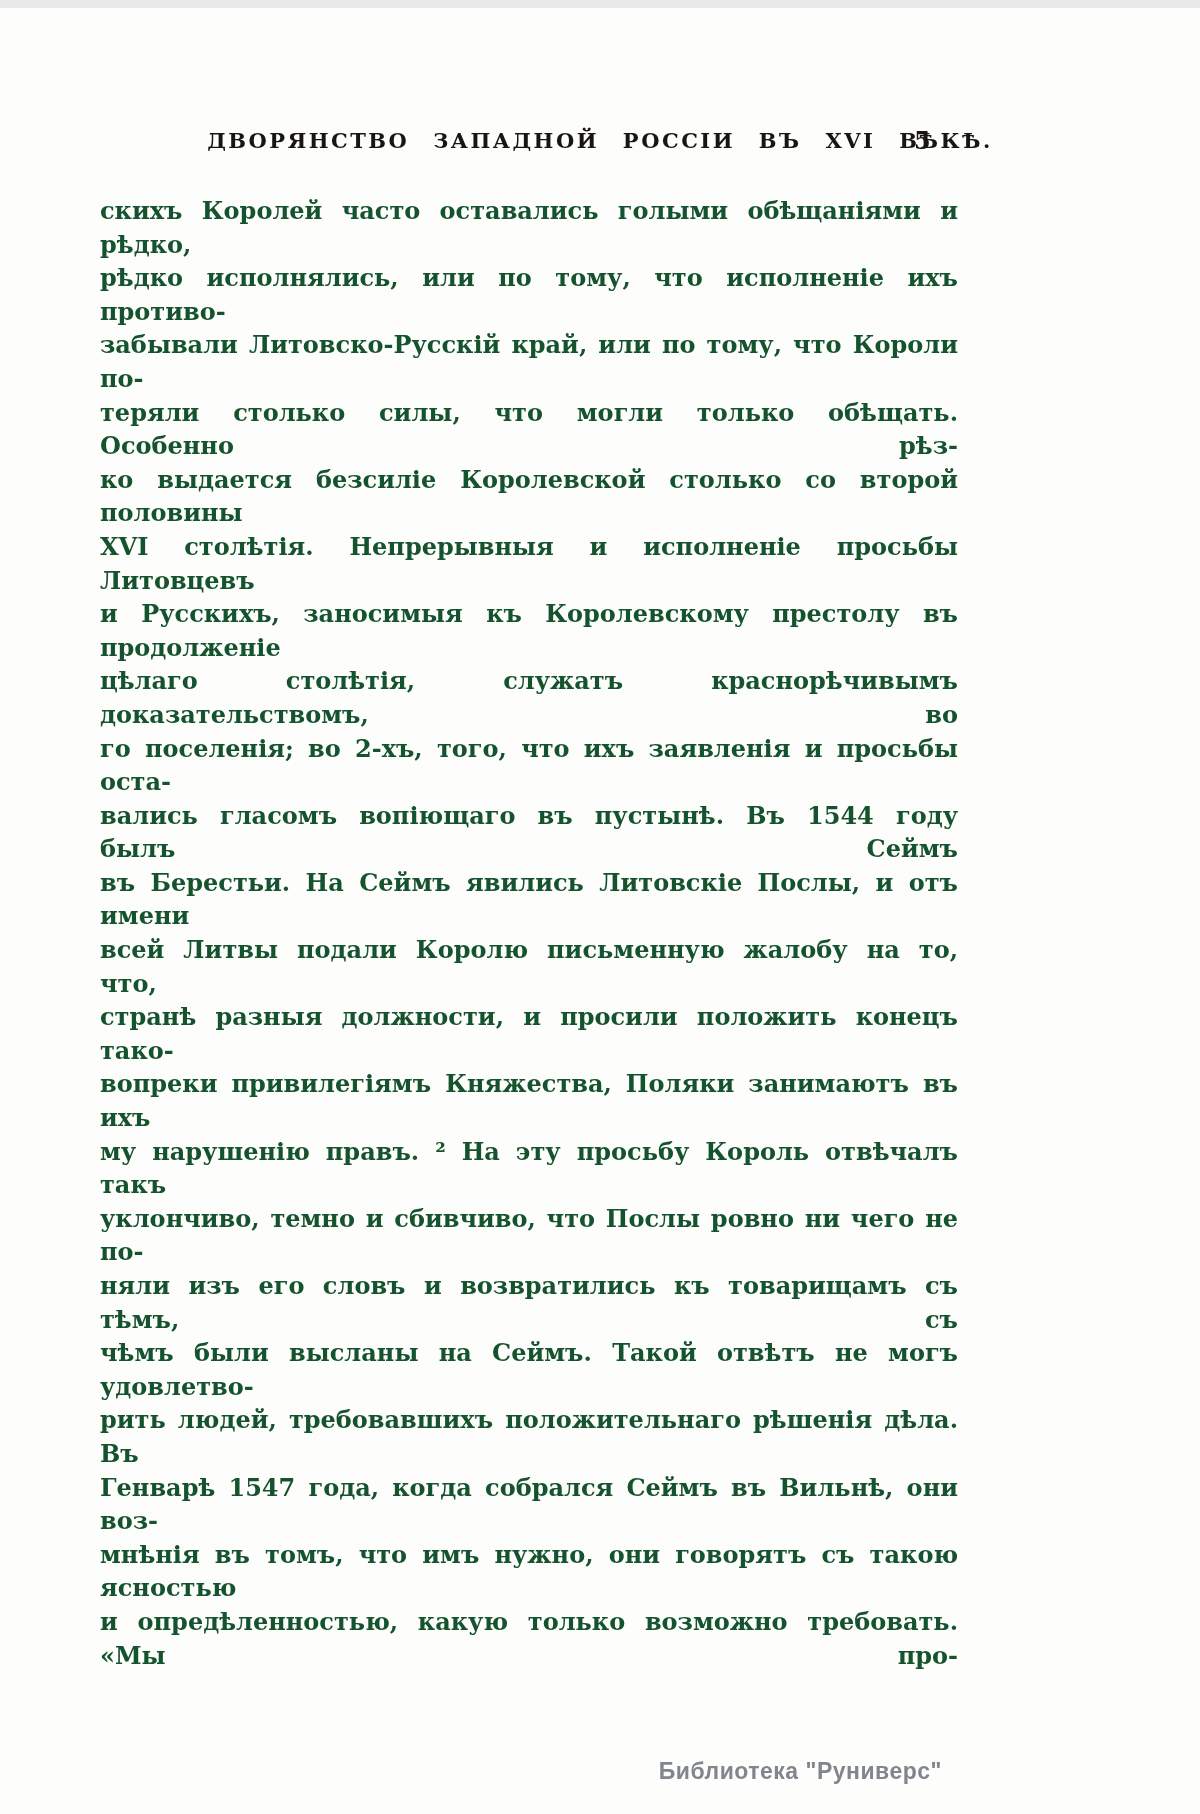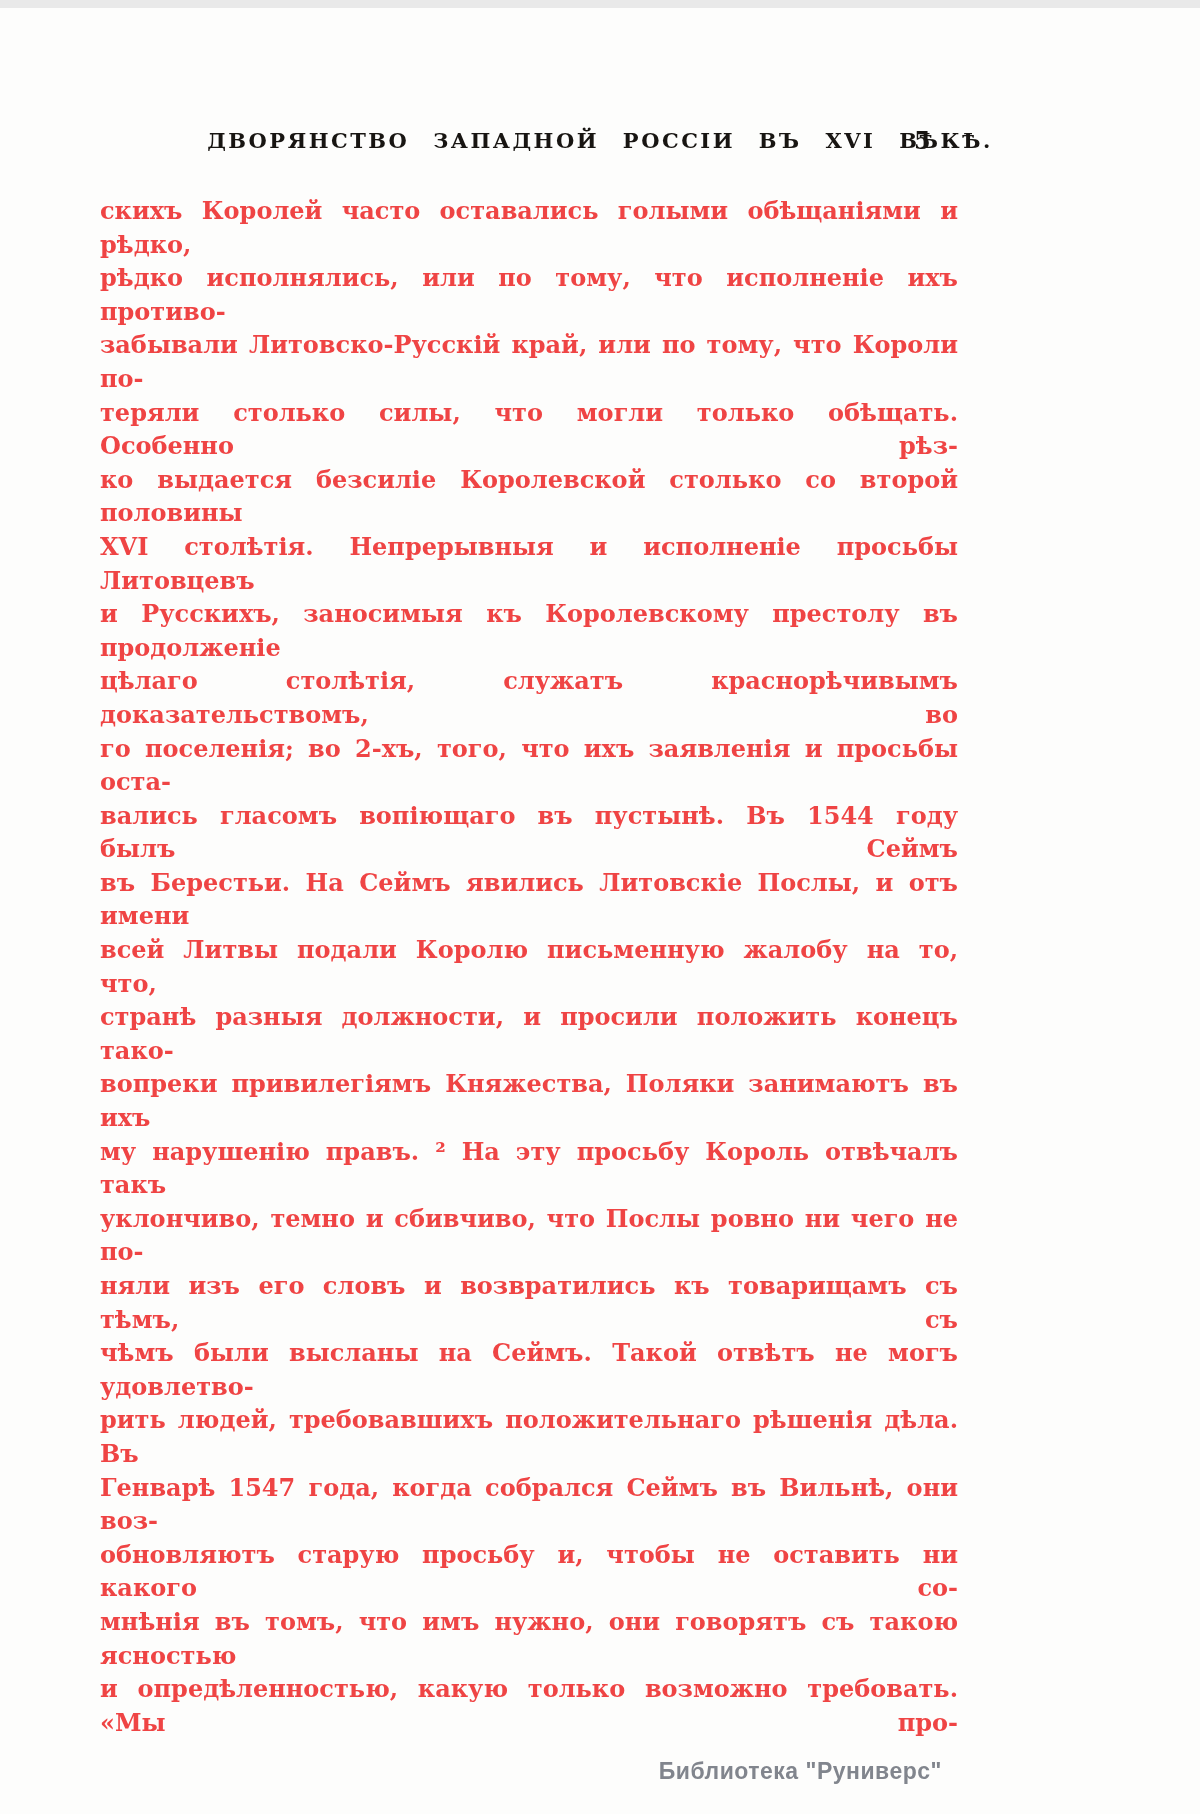--- a/index.html
+++ b/index.html
@@ -44,21 +44,21 @@
     width: 858px;
   }
   .text-line {
     font-size: 24px;
     font-weight: 700;
     line-height: 33.6px;
     text-align: justify;
     text-align-last: justify;
     word-spacing: 2px;
     white-space: normal;
-    color: #ef4444;
+    color: #14532d;
   }
   .watermark {
     position: absolute;
     top: 1750px;
     right: 258px;
     font-family: "Liberation Sans", "DejaVu Sans", sans-serif;
     font-size: 23px;
     font-weight: 700;
     color: #81858d;
     letter-spacing: 0.5px;
@@ -87,21 +87,20 @@
     <div class="text-line">въ Берестьи. На Сеймъ явились Литовскіе Послы, и отъ имени</div>
     <div class="text-line">всей Литвы подали Королю письменную жалобу на то, что,</div>
     <div class="text-line">странѣ разныя должности, и просили положить конецъ тако-</div>
     <div class="text-line">вопреки привилегіямъ Княжества, Поляки занимаютъ въ ихъ</div>
     <div class="text-line">му нарушенію правъ. ² На эту просьбу Король отвѣчалъ такъ</div>
     <div class="text-line">уклончиво, темно и сбивчиво, что Послы ровно ни чего не по-</div>
     <div class="text-line">няли изъ его словъ и возвратились къ товарищамъ съ тѣмъ, съ</div>
     <div class="text-line">чѣмъ были высланы на Сеймъ. Такой отвѣтъ не могъ удовлетво-</div>
     <div class="text-line">рить людей, требовавшихъ положительнаго рѣшенія дѣла. Въ</div>
     <div class="text-line">Генварѣ 1547 года, когда собрался Сеймъ въ Вильнѣ, они воз-</div>
-    <div class="text-line">обновляютъ старую просьбу и, чтобы не оставить ни какого со-</div>
     <div class="text-line">мнѣнія въ томъ, что имъ нужно, они говорятъ съ такою ясностью</div>
     <div class="text-line">и опредѣленностью, какую только возможно требовать. «Мы про-</div>
 
   </div>
 
   <div class="watermark">Библиотека "Руниверс"</div>
 
 </div>
 
 </body></html>

